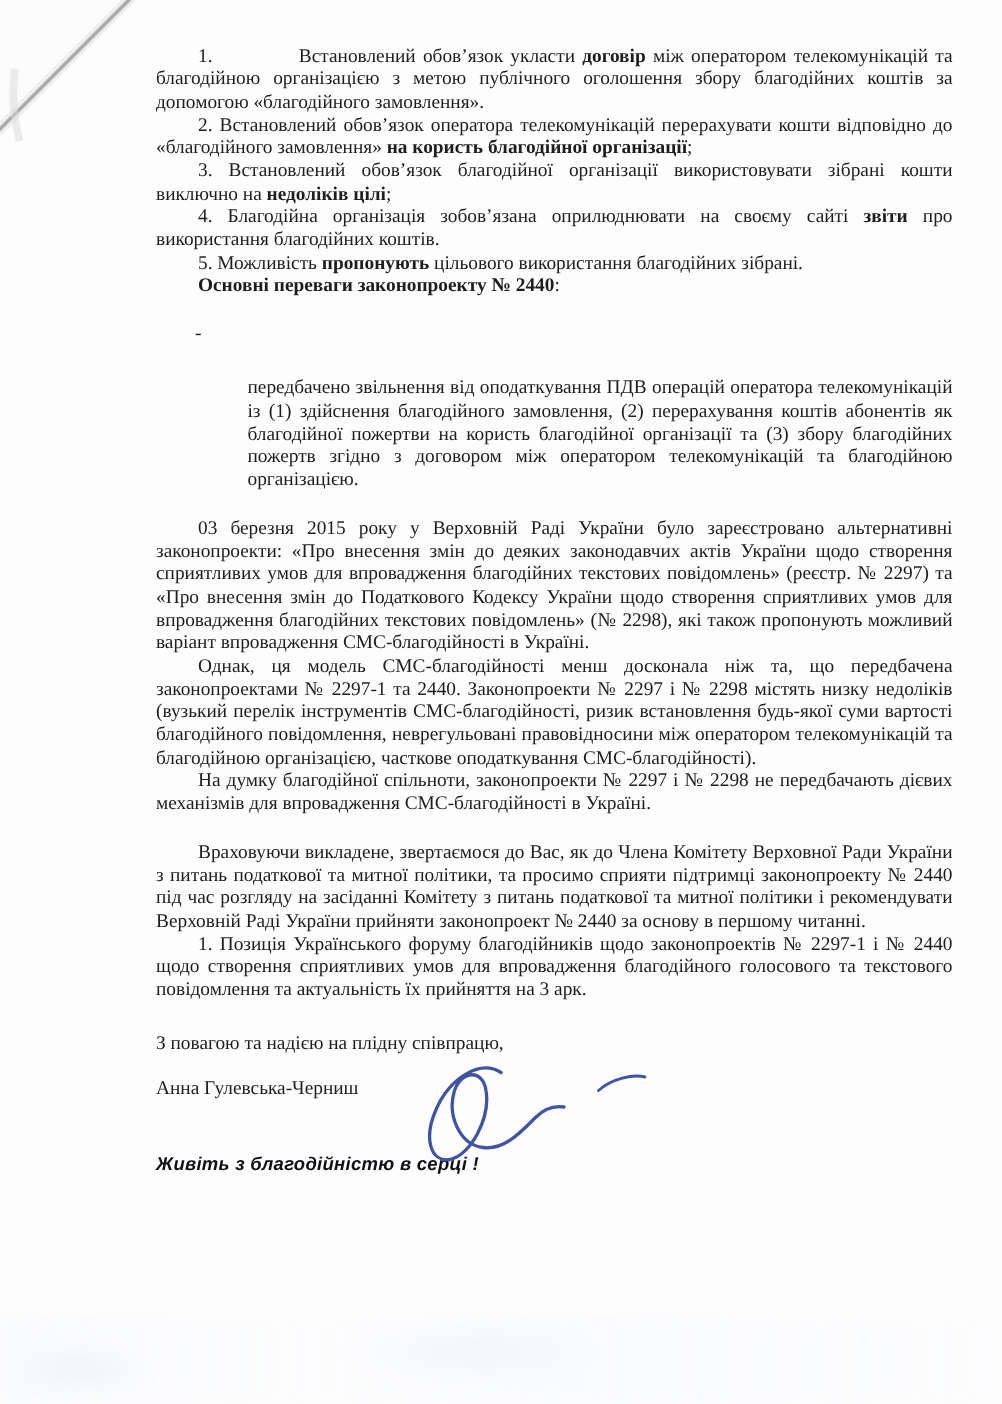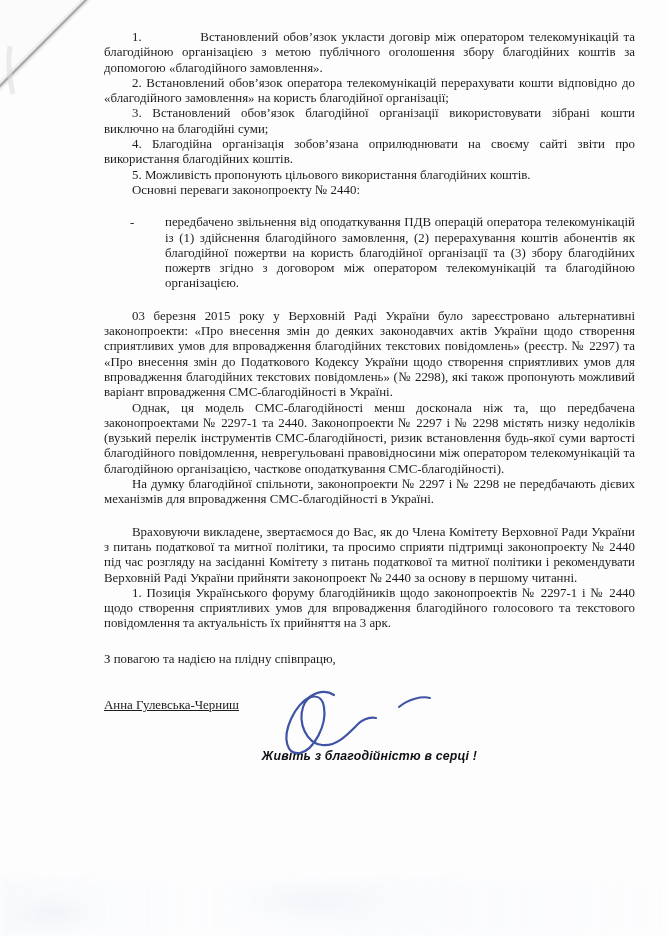--- a/index.html
+++ b/index.html
@@ -20,57 +20,57 @@
       radial-gradient(70px 26px at 8% 60%, rgba(190,205,220,.30), rgba(190,205,220,0) 70%),
       radial-gradient(120px 30px at 47% 40%, rgba(195,212,228,.28), rgba(195,212,228,0) 70%),
       linear-gradient(90deg, rgba(205,218,230,.16), rgba(228,236,242,.06) 30%, rgba(205,220,232,.14) 55%, rgba(232,238,244,.05));
     filter:blur(4px);
     opacity:.55;
     pointer-events:none;
   }
   .content { position:absolute; left:104px; top:30px; width:531px; }
   p { margin:0; font-size:12.9px; line-height:15.3px; text-align:justify; }
   .indent { text-indent:28px; }
-  .b { font-weight:normal; }
+  .b { font-weight:bold; }
   .gap { margin-top:17px; }
   .bullet-row { display:flex; margin-top:17px; }
   .bullet-marker { width:61px; padding-left:26px; box-sizing:border-box; font-size:12.9px; line-height:15.3px; }
-  .bullet-body { flex:1; }
+  .bullet-body { flex:1;margin-top:36px; }
   .closing-line { margin-top:20px; text-align:left; }
-  .sig-block { position:relative; margin-top:30px;text-decoration:underline; }
+  .sig-block { position:relative; margin-top:14px; }
   .sig-block p { text-align:left; line-height:16.5px; }
   .signature { position:absolute; left:168px; top:-14px; pointer-events:none; }
   .slogan {
     margin-top:36px;
     font-family:"Liberation Sans", sans-serif;
     font-weight:bold; font-style:italic;
     font-size:12.3px; letter-spacing:.2px;
-    text-align:center; color:#101014;
+    text-align:left; color:#101014;
   }
 </style>
 </head>
 <body>
 
 <div class="page" style="color: rgb(29, 29, 31);">
 
   <svg class="fold" viewBox="0 0 120 120">
     <path d="M92 -6 L-6 92 L-6 -6 Z" fill="#fbfbfc"></path>
     <path d="M92 -6 L-6 92" stroke="#e2e2e4" stroke-width="7" fill="none" opacity="0.55"></path>
     <path d="M92 -6 L-6 92" stroke="#9f9f9f" stroke-width="2.4" fill="none" opacity="0.85"></path>
     <path d="M10 46 C8 60 9 78 13 94" stroke="#d9d9dc" stroke-width="5" fill="none" opacity="0.5"></path>
   </svg>
 
   <div class="content">
 
     <div id="numbered-items">
         <p class="indent"><span>1.&nbsp;&nbsp;&nbsp;&nbsp;&nbsp;&nbsp;&nbsp;&nbsp;&nbsp;&nbsp;&nbsp; Встановлений обов’язок укласти </span><span class="b">договір</span><span> між оператором телекомунікацій та благодійною організацією з метою публічного оголошення збору благодійних коштів за допомогою «благодійного замовлення».</span></p>
         <p class="indent"><span>2. Встановлений обов’язок оператора телекомунікацій перерахувати кошти відповідно до «благодійного замовлення» </span><span class="b">на користь благодійної організації</span><span>;</span></p>
-        <p class="indent"><span>3. Встановлений обов’язок благодійної організації використовувати зібрані кошти виключно на </span><span class="b">благодійні суми</span><span>;</span></p>
+        <p class="indent"><span>3. Встановлений обов’язок благодійної організації використовувати зібрані кошти виключно на </span><span class="b">недоліків цілі</span><span>;</span></p>
         <p class="indent"><span>4. Благодійна організація зобов’язана оприлюднювати на своєму сайті </span><span class="b">звіти</span><span> про використання благодійних коштів.</span></p>
-        <p class="indent"><span>5. Можливість </span><span class="b">пропонують</span><span> цільового використання благодійних коштів.</span></p>
+        <p class="indent"><span>5. Можливість </span><span class="b">пропонують</span><span> цільового використання благодійних зібрані.</span></p>
       </div>
 
     <p id="advantages-heading" class="indent"><span class="b">Основні переваги законопроекту № 2440</span><span>:</span></p>
 
     <div id="bullets">
         <div class="bullet-row">
           <div class="bullet-marker">-</div>
           <p class="bullet-body"><span>передбачено звільнення від оподаткування ПДВ операцій оператора телекомунікацій із (1) здійснення благодійного замовлення, (2) перерахування коштів абонентів як благодійної пожертви на користь благодійної організації та (3) збору благодійних пожертв згідно з договором між оператором телекомунікацій та благодійною організацією.</span></p>
         </div>
       </div>

